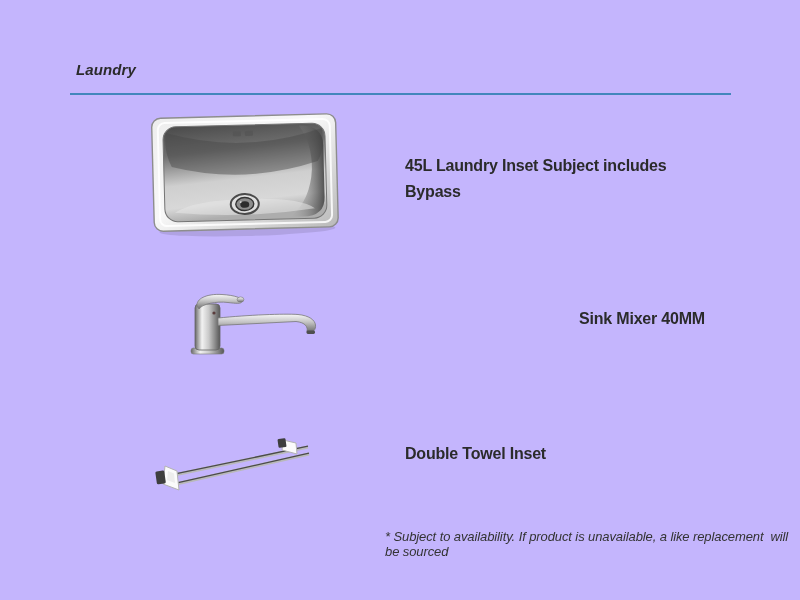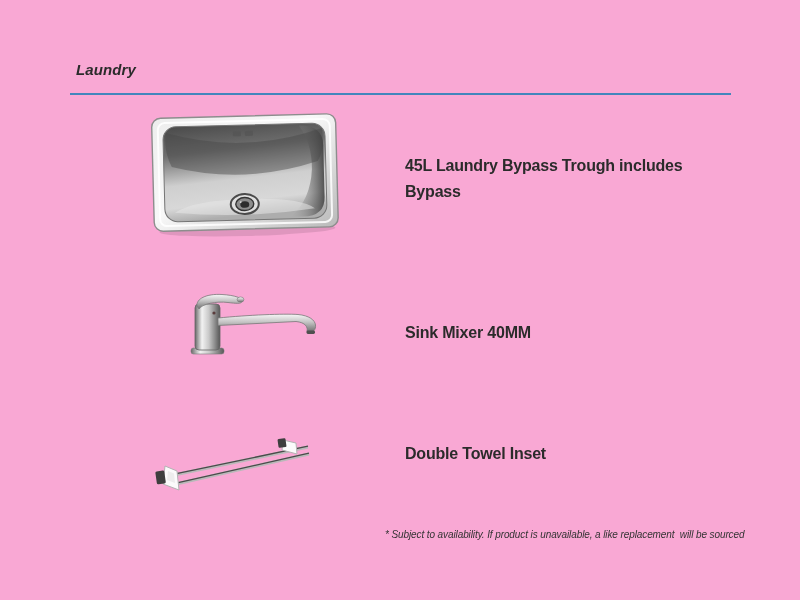--- a/index.html
+++ b/index.html
@@ -49,37 +49,37 @@
   .product-label {
     position: absolute;
     left: 405px;
     font-size: 16px;
     font-weight: bold;
     color: #2b2b2b;
     letter-spacing: -0.2px;
     line-height: 26px;
   }
   .label-1 { top: 153px; width: 282px; }
-  .label-2 { top: 320px; width: 300px; }
+  .label-2 { top: 306px; width: 300px; text-align: right; }
   .label-3 { top: 441px; width: 300px; }
   .footnote {
     position: absolute;
     left: 385px;
     top: 529px;
-    font-size: 10px;
+    font-size: 13px;
     font-style: italic;
     color: #333333;
     letter-spacing: -0.1px;
     white-space: pre-wrap;
   }
 </style>
 </head>
 <body>
 
-<div class="page" style="background: #f9a8d4; color: rgb(43, 43, 43);">
+<div class="page" style="background: #c4b5fd; color: rgb(43, 43, 43);">
 
   <div class="doc-title">Laundry</div>
   <div class="title-rule" style="background: rgb(67, 134, 188);"></div>
 
   <div class="product-image img-trough">
     <svg viewBox="0 0 192 128">
       <defs>
         <linearGradient id="rimG" x1="0" y1="0" x2="1" y2="1">
           <stop offset="0" stop-color="#ededed"></stop>
           <stop offset="0.45" stop-color="#f8f8f8"></stop>
@@ -108,21 +108,21 @@
         <path d="M24,100 Q95,108 164,99 Q150,88 96,88 Q42,88 24,100 Z" fill="#e6e6e6" opacity="0.55"></path>
         <rect x="84" y="20" width="8" height="5" rx="1" fill="#555" opacity="0.8"></rect>
         <rect x="96" y="20" width="8" height="5" rx="1" fill="#555" opacity="0.8"></rect>
         <ellipse cx="94" cy="93" rx="14" ry="10" fill="#e0e0e0" stroke="#4a4a4a" stroke-width="2"></ellipse>
         <ellipse cx="94" cy="93" rx="9" ry="6.5" fill="#8d8d8d" stroke="#333" stroke-width="1.4"></ellipse>
         <ellipse cx="94" cy="93.5" rx="4.5" ry="3.2" fill="#2c2c2c"></ellipse>
         <ellipse cx="90" cy="91" rx="1" ry="0.8" fill="#ddd"></ellipse>
       </g>
     </svg>
   </div>
-  <div class="product-label label-1">45L Laundry Bypass Trough includes Bypass</div>
+  <div class="product-label label-1">45L Laundry Inset Subject includes Bypass</div>
 
   <div class="product-image img-mixer">
     <svg viewBox="0 0 135 70">
       <defs>
         <linearGradient id="chromeV" x1="0" y1="0" x2="1" y2="0">
           <stop offset="0" stop-color="#686868"></stop>
           <stop offset="0.28" stop-color="#f2f2f2"></stop>
           <stop offset="0.55" stop-color="#c9c9c9"></stop>
           <stop offset="0.8" stop-color="#8b8b8b"></stop>
           <stop offset="1" stop-color="#575757"></stop>

